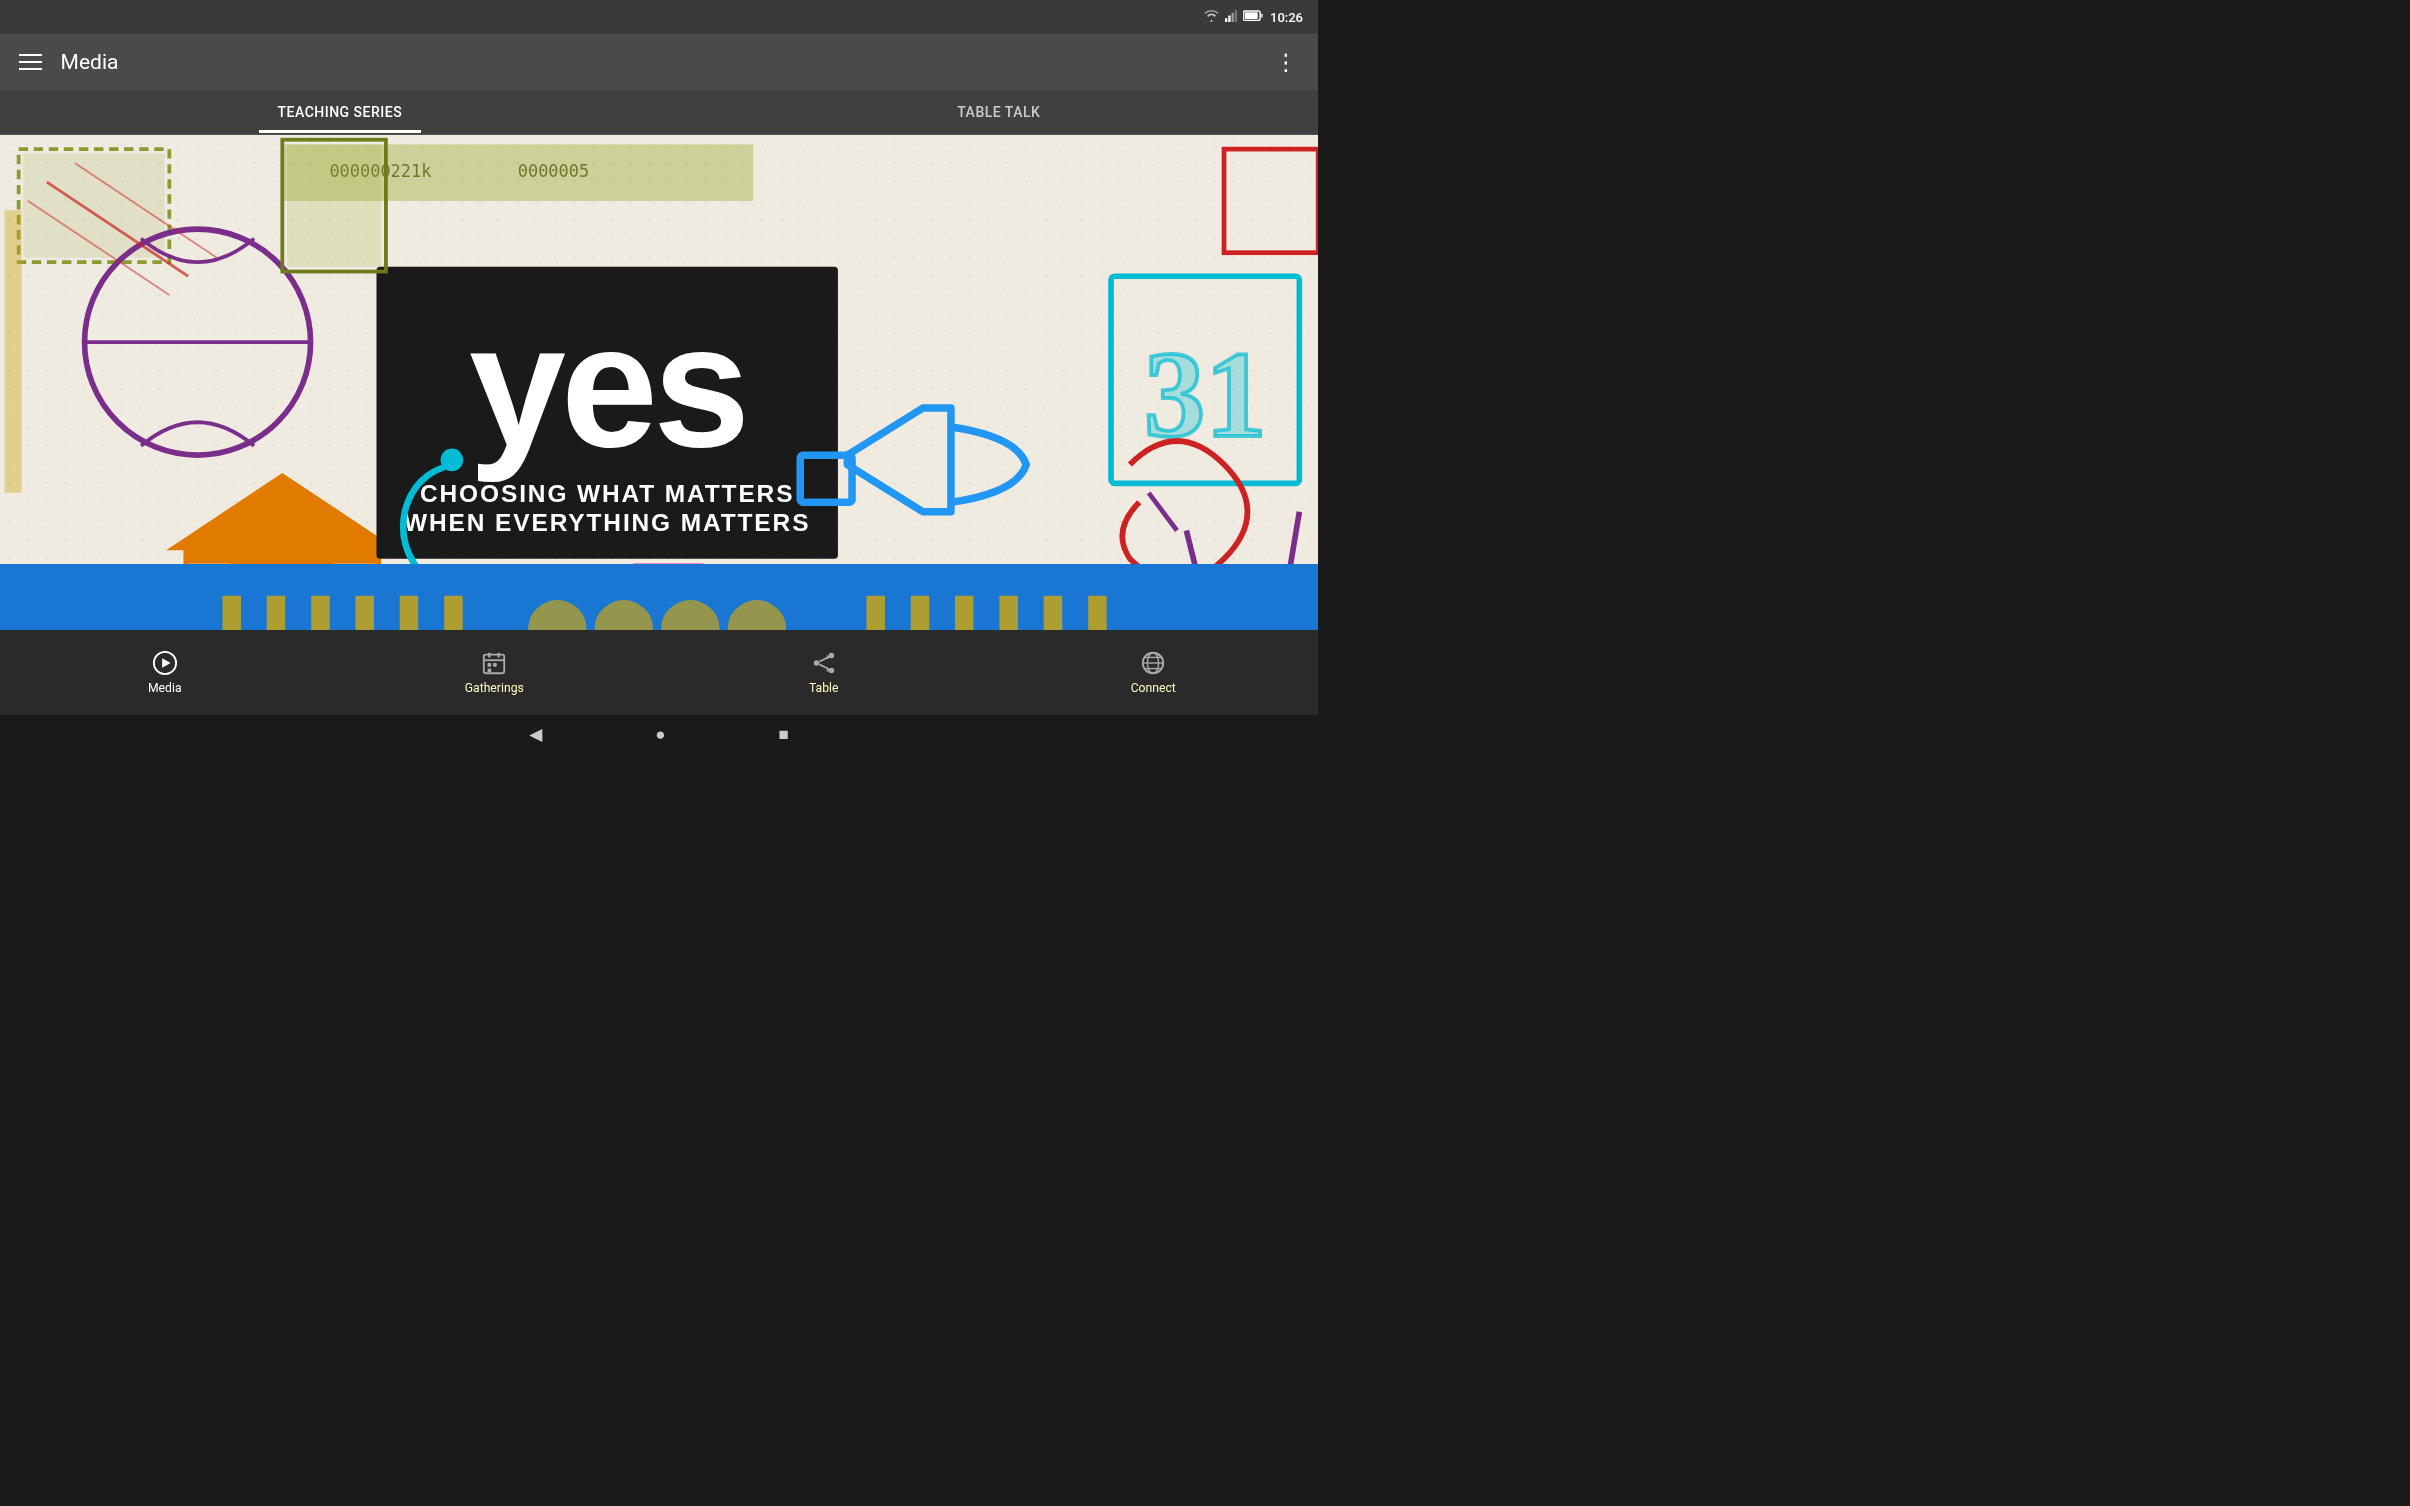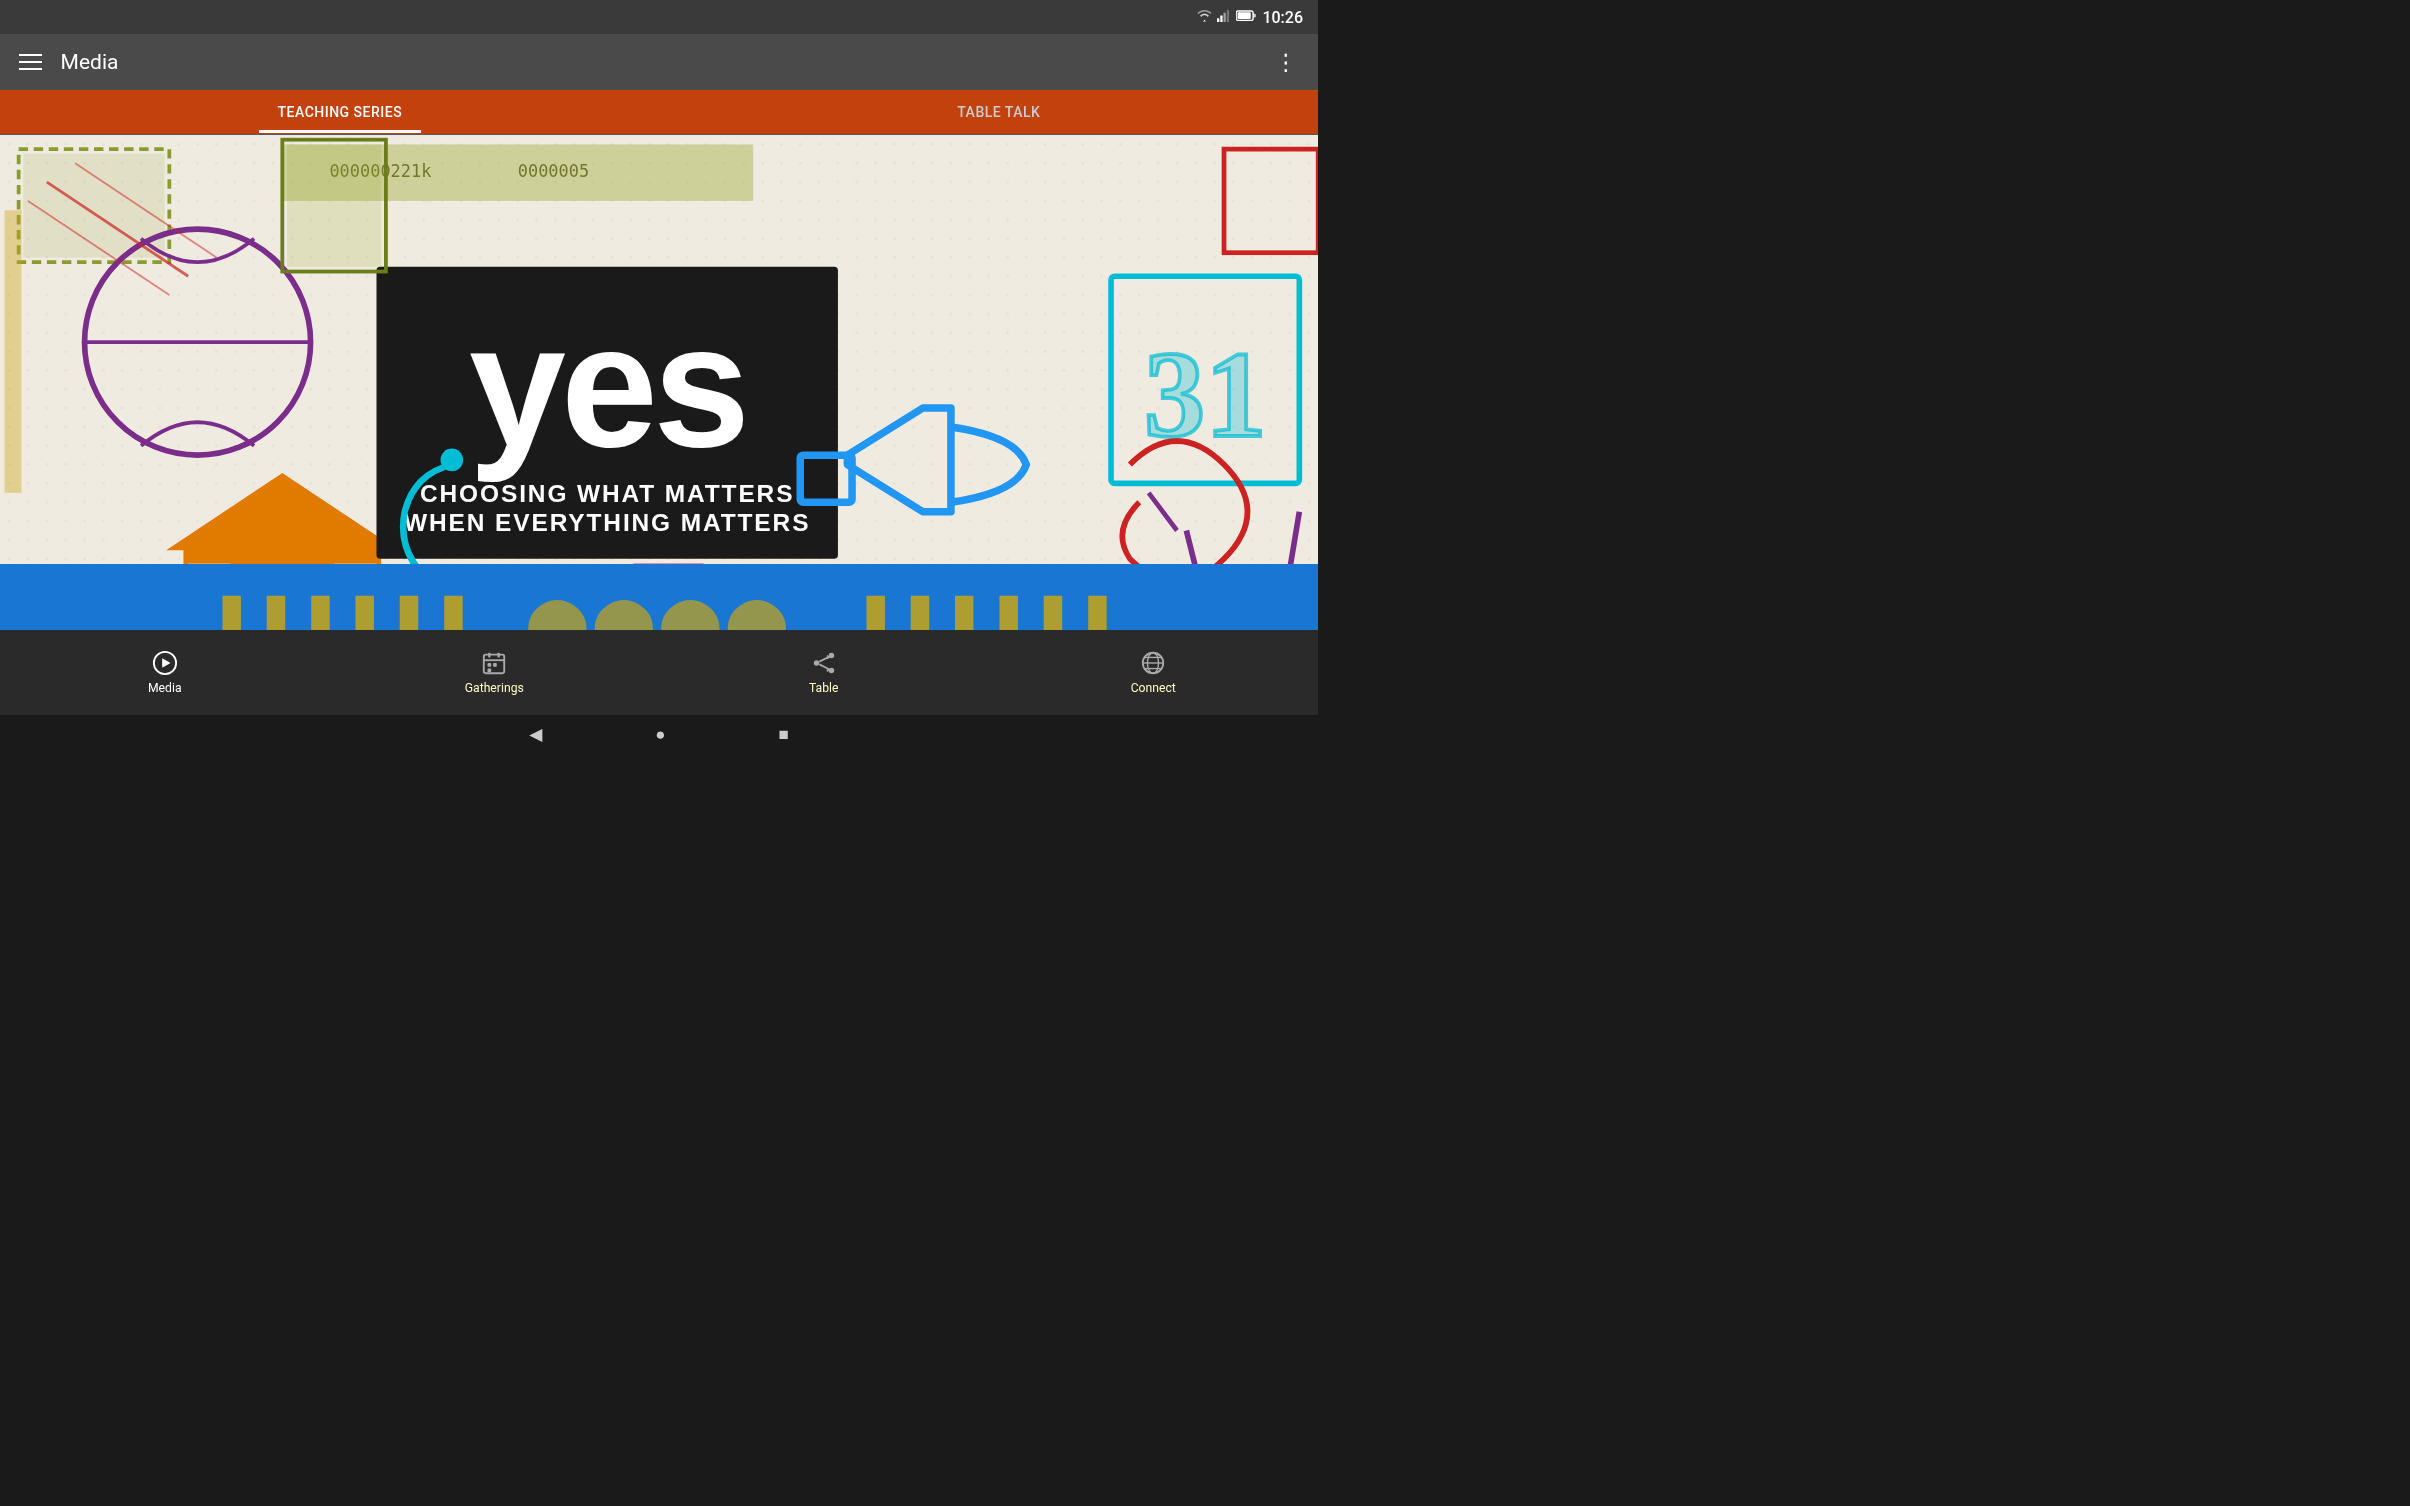--- a/index.html
+++ b/index.html
@@ -80,21 +80,21 @@
       color: #fff;
       font-size: 22.6px;
       cursor: pointer;
       letter-spacing: 1.9px;
     }
 
     
     #tab-bar {
       width: 100%;
       height: 45px;
-      background: #c2410c;
+      background: #404040;
       display: flex;
       align-items: center;
       justify-content: space-around;
       border-bottom: 0.9px solid #555;
     }
 
     .tab-item {
       color: #ccc;
       font-size: 14px;
       font-weight: 500;
@@ -239,21 +239,21 @@
 
     
     .battery-icon {
       display: inline-block;
       font-size: 13px;
       color: #fff;
     }
 
     .time-text {
       color: #fff;
-      font-size: 16px;
+      font-size: 13px;
       font-weight: 500;
     }
 
     .signal-icon {
       display: inline-block;
       color: #fff;
       font-size: 12.2px;
     }
   </style>
 </head>

